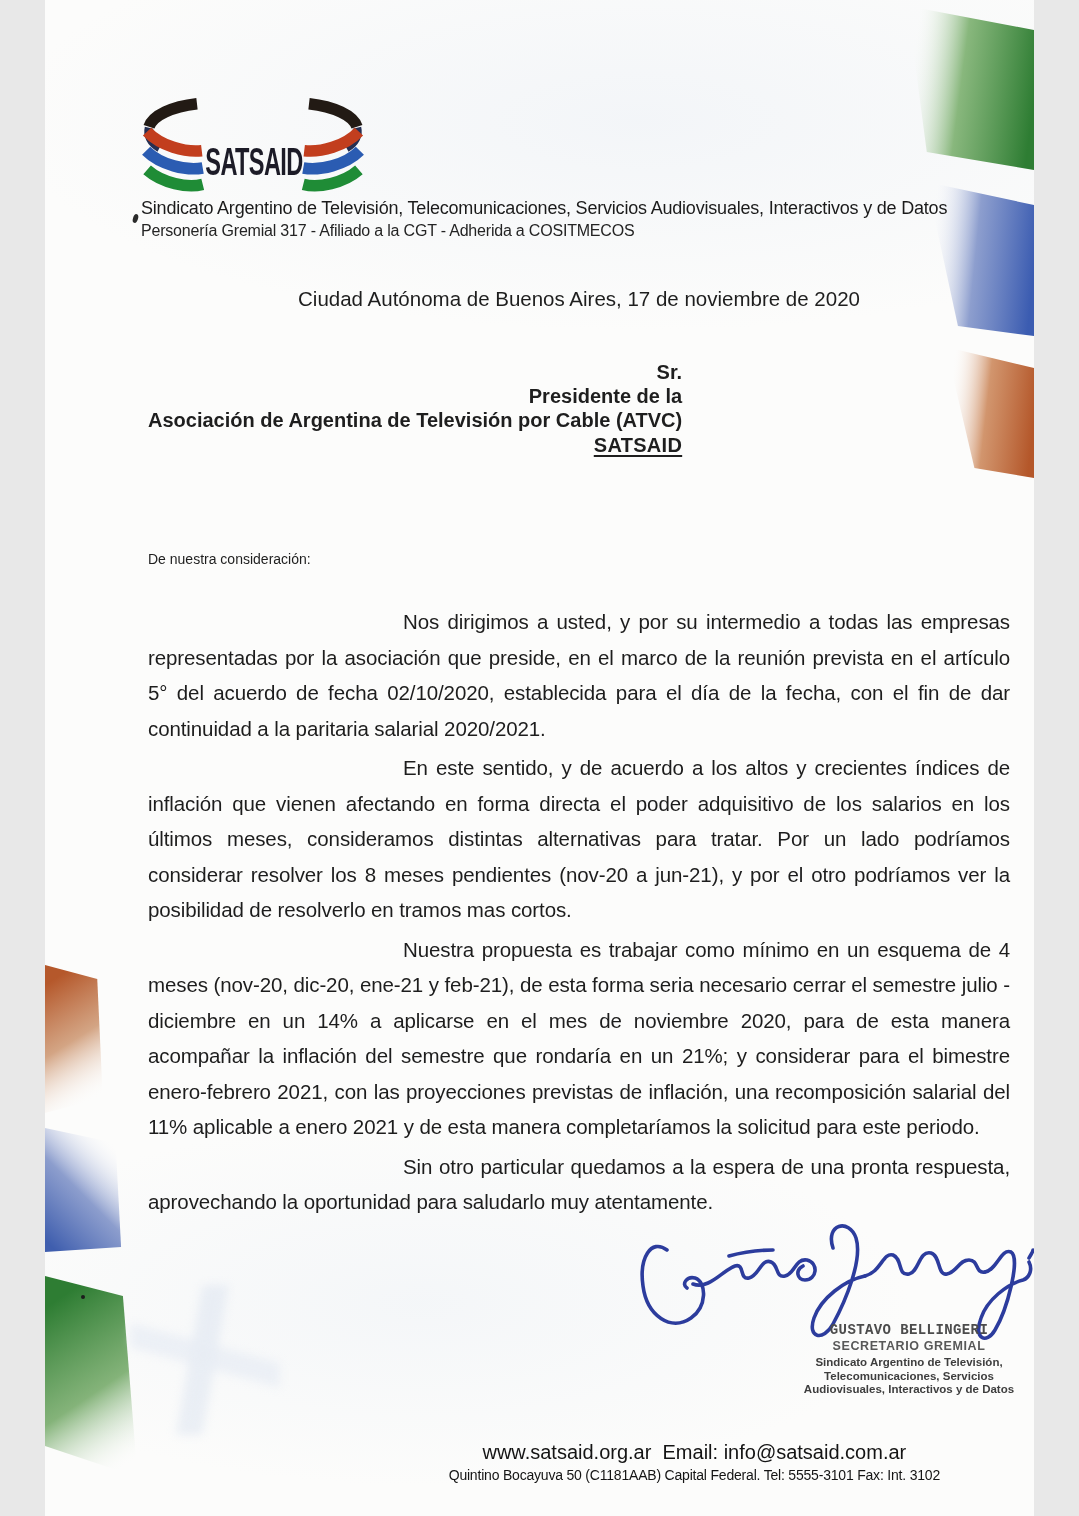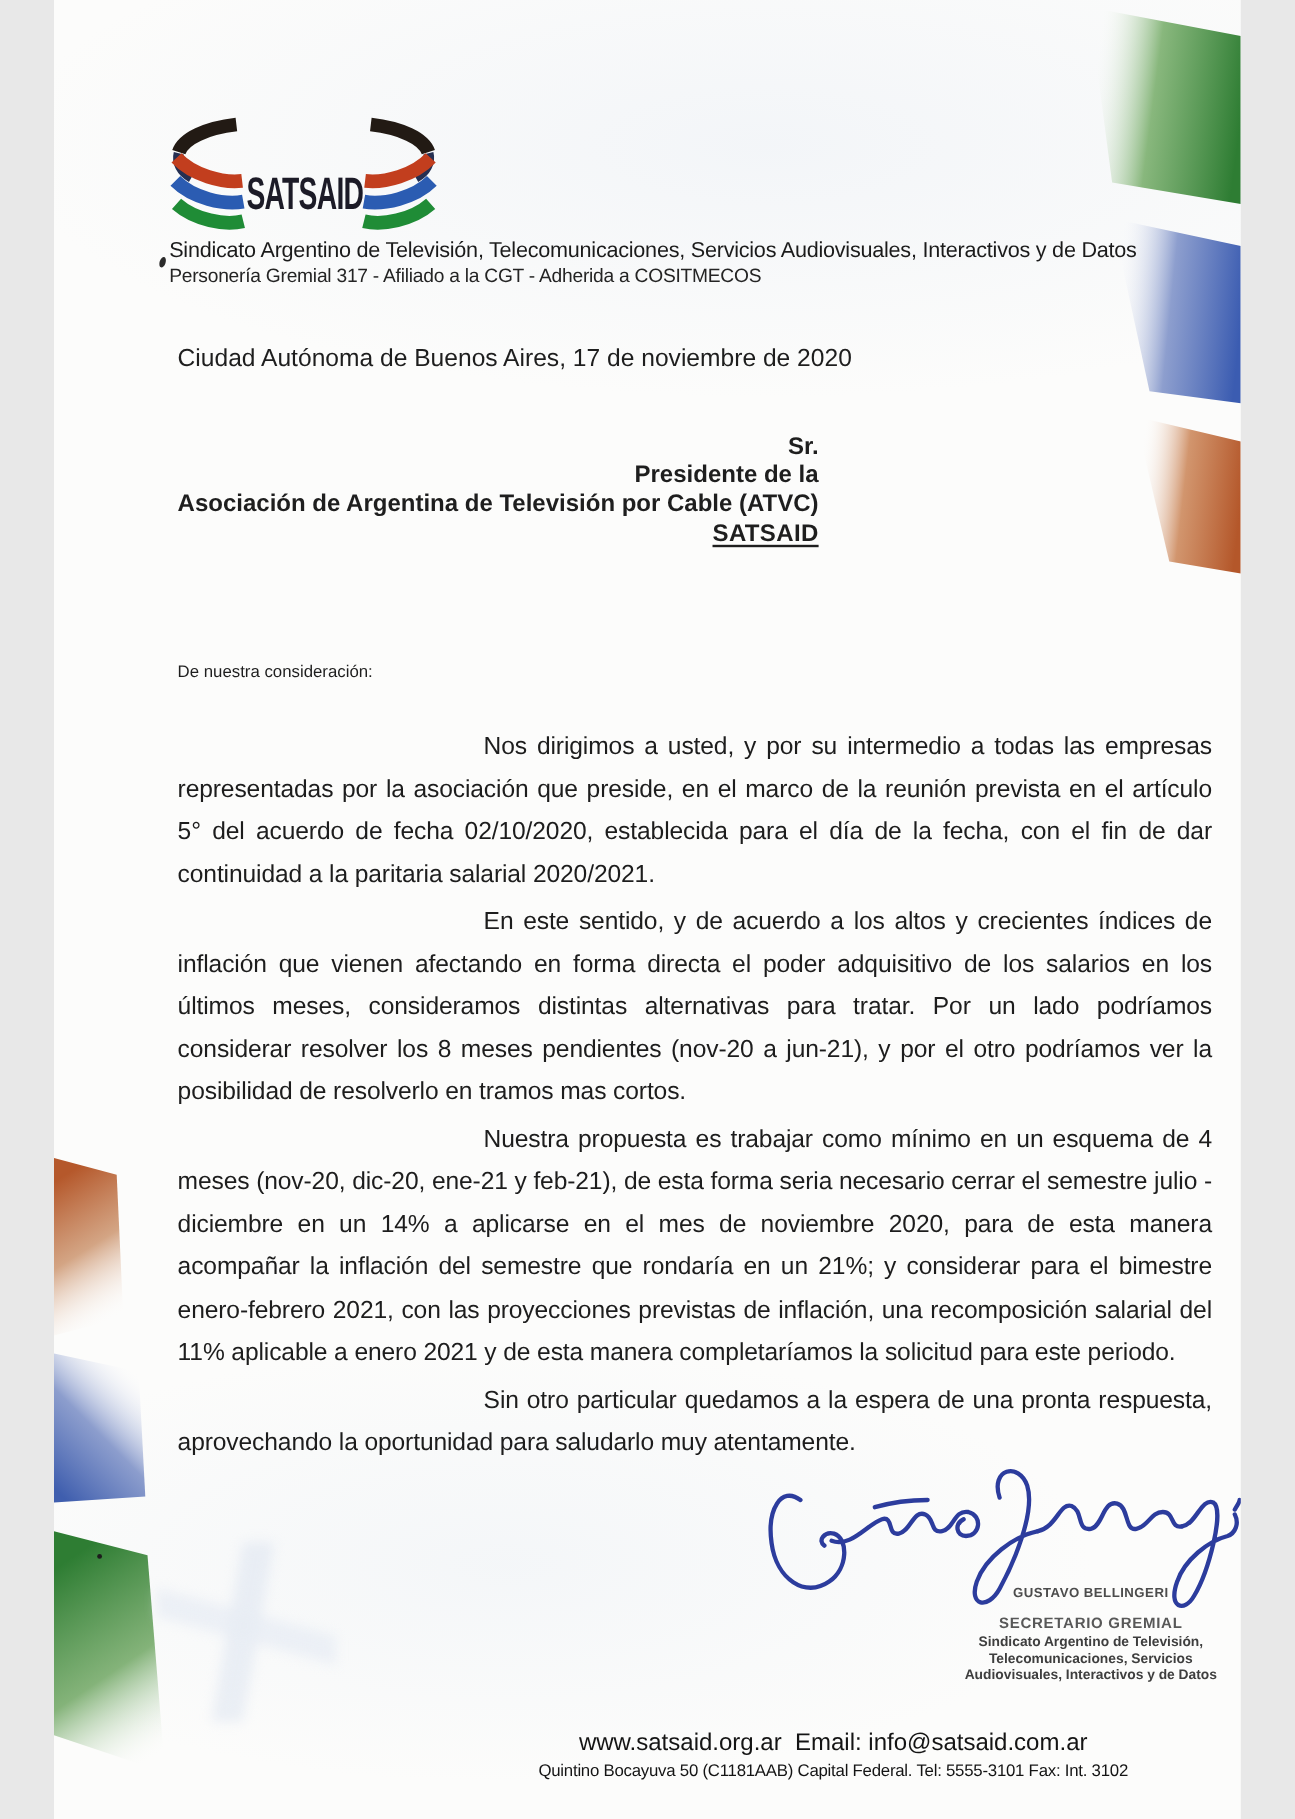--- a/index.html
+++ b/index.html
@@ -24,36 +24,36 @@
   .logo .swirl.left{left:0;}
   .logo .swirl.right{right:2px;}
   .logo-text{
     position:absolute;left:50%;top:46px;transform:translateX(-50%) scaleX(.62);
     font-size:38px;font-weight:bold;letter-spacing:-1px;color:#1c1b27;white-space:nowrap;
   }
   .org-line{position:absolute;left:96px;top:198px;width:900px;font-size:18px;letter-spacing:-.2px;color:#1b1b1b;}
   .registry-line{position:absolute;left:96px;top:222px;width:900px;font-size:16px;letter-spacing:-.2px;color:#242424;}
 
   
-  .dateline{position:absolute;left:103px;top:287px;width:862px;text-align:left;font-size:20.5px;}
+  .dateline{position:absolute;left:103px;top:287px;width:862px;text-align:center;font-size:20.5px;}
   .recipient{position:absolute;left:103px;top:360px;font-size:20px;font-weight:bold;line-height:24px;text-align:right;}
   .recipient .present{display:inline-block;margin-top:1px;text-decoration:underline;text-decoration-thickness:2px;text-underline-offset:3px;letter-spacing:.3px;}
   .greeting{position:absolute;left:103px;top:551px;font-size:14px;}
   .body-text{
     position:absolute;left:103px;top:604px;width:862px;
     font-size:20.5px;line-height:35.5px;text-align:justify;letter-spacing:-.1px;color:#1d1d1d;
   }
   .body-text p{margin:0;text-indent:255px;}
   .body-text p + p{margin-top:4px;}
 
   
   .signature-scrawl{position:absolute;left:592px;top:1218px;width:402px;height:130px;overflow:visible;}
   .sig-typed{position:absolute;left:718px;top:1322px;width:292px;text-align:center;}
-  .sig-name{font-size:11px;font-weight:bold;letter-spacing:.4px;color:#4c4c4c;}
-  .sig-role{font-size:12.5px;font-weight:bold;letter-spacing:.6px;color:#585858;margin-top:12px;}
+  .sig-name{font-size:14px;font-weight:bold;letter-spacing:.4px;color:#4c4c4c;font-family:Liberation Mono, monospace;}
+  .sig-role{font-size:12.5px;font-weight:bold;letter-spacing:.6px;color:#585858;margin-top:1px;}
   .sig-org{font-size:11.5px;font-weight:bold;line-height:13.5px;color:#3e3e3e;margin-top:3px;}
 
   
   .footer{position:absolute;right:94px;top:1441px;text-align:center;color:#141414;}
   .footer-line1{font-size:20px;white-space:pre-wrap;}
   .footer-line2{font-size:14px;margin-top:3px;letter-spacing:-.2px;}
 
   
   .speck{position:absolute;background:#2b2b2b;border-radius:50%;}
   .speck.s1{left:88px;top:214px;width:5px;height:9px;transform:rotate(18deg);}

